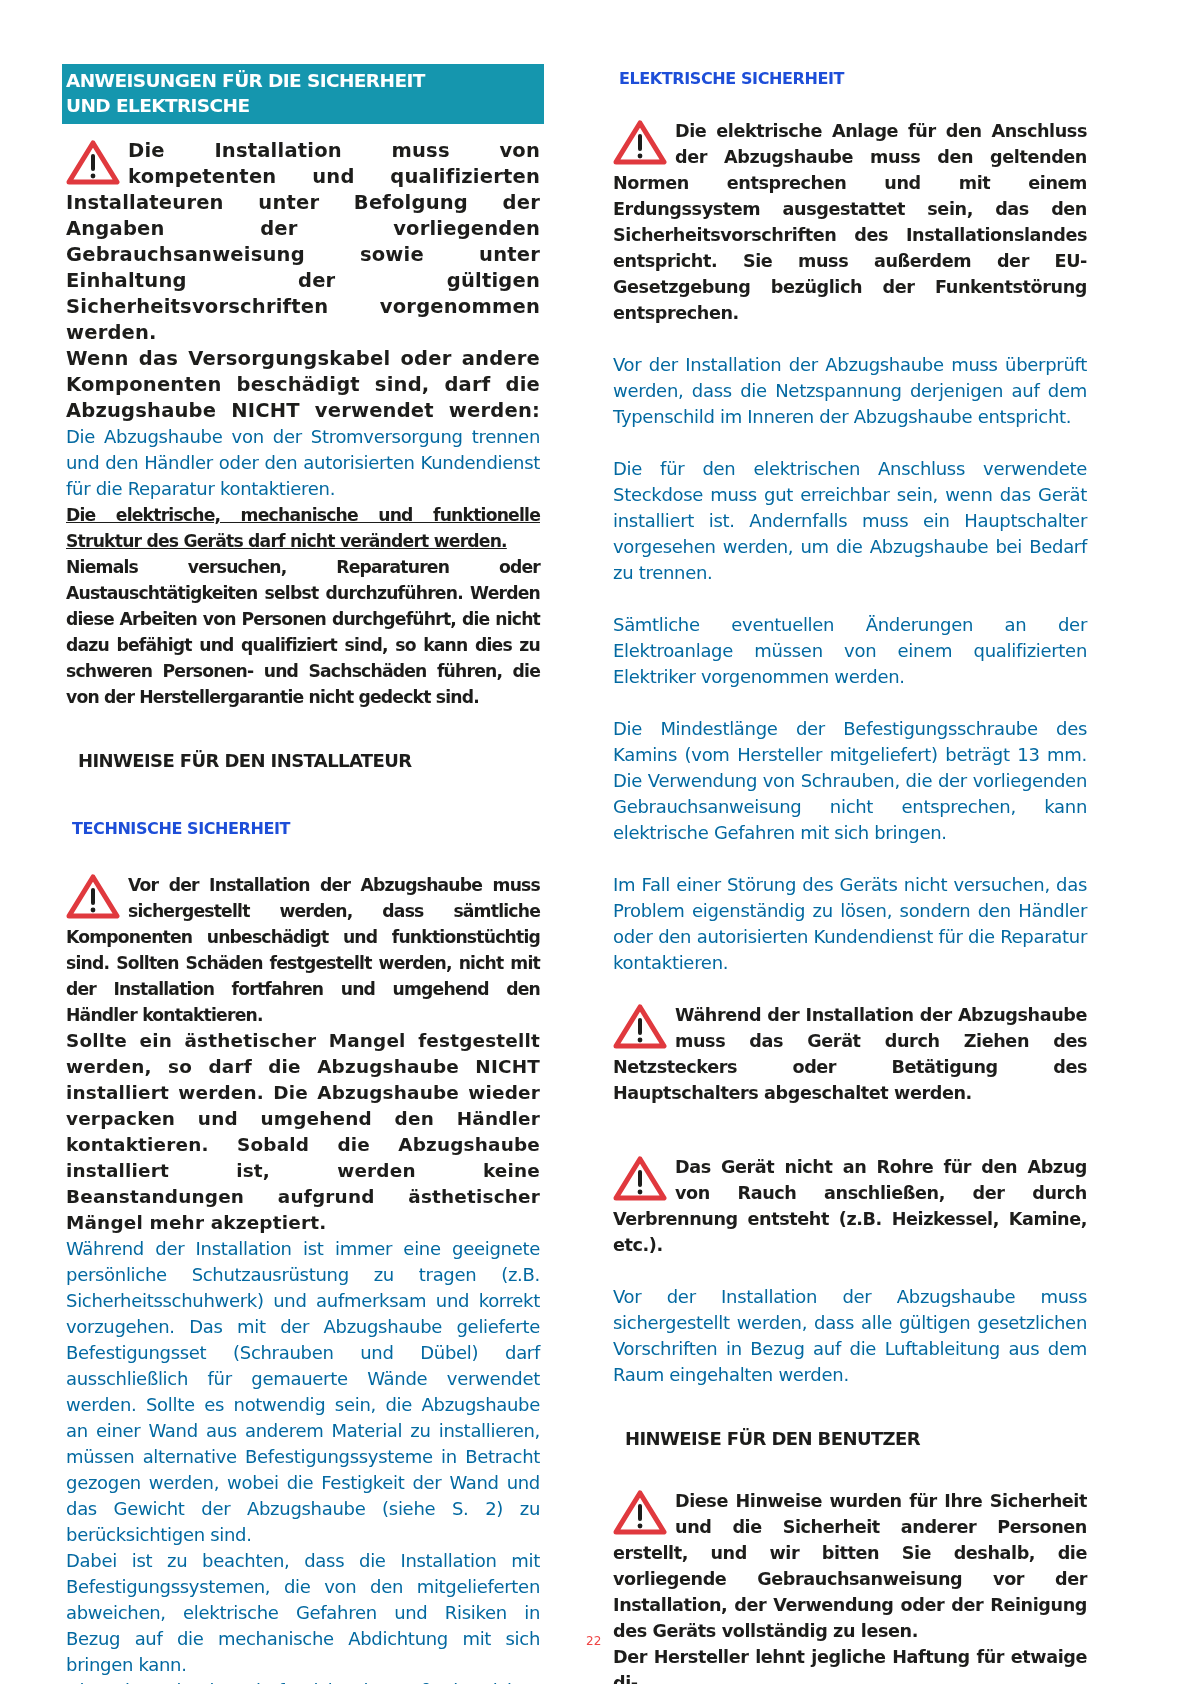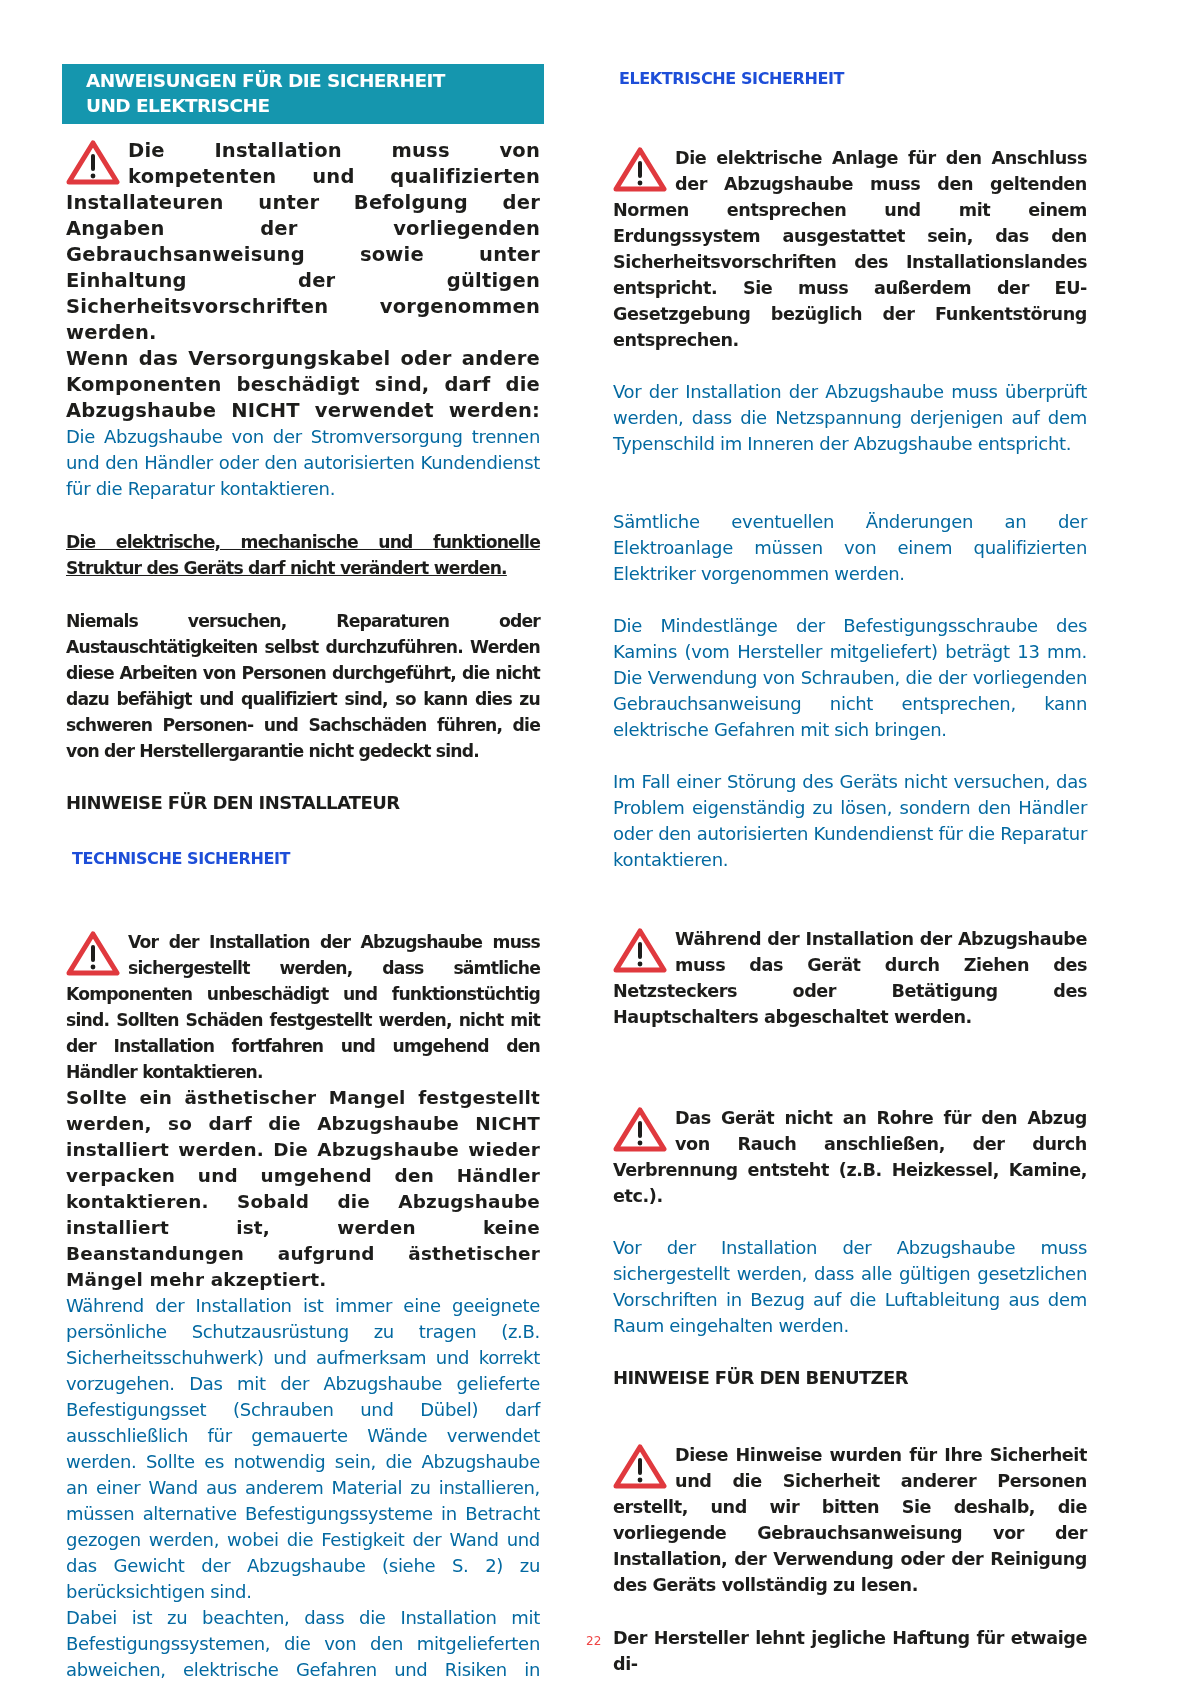--- a/index.html
+++ b/index.html
@@ -2,32 +2,32 @@
 <html><head>
   <meta charset="utf-8">
   <style>
     html, body { margin: 0; padding: 0; background: #ffffff; }
     body { width: 1191px; height: 1684px; position: relative; overflow: hidden;
            font-family: "DejaVu Sans", sans-serif; color: #1d1d1b; }
     .col { position: absolute; top: 64px; width: 474px; }
     .col-left { left: 66px; }
     .col-right { left: 613px; }
     .banner { background: #1596ae; color: #fff; font-weight: bold; font-size: 18.5px;
-              line-height: 25px; padding: 4px 6px 6px 24px; margin-left: -4px; margin-right: -4px;
+              line-height: 25px; padding: 4px 6px 6px 4px; margin-left: -4px; margin-right: -4px;
               letter-spacing: -0.6px; }
     .banner span { display: block; }
     .h-teal { color: #1d4ed8; font-weight: bold; font-size: 16px; letter-spacing: -0.4px;
               line-height: 26px; margin: 6px; }
     .h-dark { color: #1d1d1b; font-weight: bold; font-size: 18px; letter-spacing: -0.6px;
-              line-height: 26px; margin: 0; }
+              line-height: 26px; margin: 12px; }
     p { margin: 0; text-align: justify; }
     .warn { position: relative; }
     .warn .icon { float: left; width: 54px; height: 46px; margin-right: 8px; margin-top: 2px; }
     .b-big { font-weight: bold; font-size: 19.5px; line-height: 26px; letter-spacing: 0.2px; }
-    .b-cond { font-weight: bold; font-size: 17.2px; line-height: 26px; letter-spacing: -0.8px; margin-top: 27px; }
+    .b-cond { font-weight: bold; font-size: 17.2px; line-height: 26px; letter-spacing: -0.8px; }
     .light { font-weight: normal; font-size: 18px; line-height: 26px; color: #0369a1; letter-spacing: -0.3px; }
     .u { text-decoration: underline; }
     .gap-s { height: 24px; }
     .gap-m { height: 26px; }
     .page-num { position: absolute; left: 586px; top: 1634px; font-size: 12px; color: #ef4444; }
   </style>
 </head>
 <body>
 
 <div class="col col-left">
@@ -79,20 +79,21 @@
     <svg class="icon" viewBox="0 0 54 46">
       <path d="M27 3 L51 42 L3 42 Z" fill="#fff" stroke="#e0393e" stroke-width="5" stroke-linejoin="round"></path>
       <rect x="25" y="14" width="4" height="17" rx="2" fill="#1d1d1b"></rect>
       <circle cx="27" cy="36" r="2.4" fill="#1d1d1b"></circle>
     </svg>
     <p class="b-cond" style="font-size:17.6px;letter-spacing:-0.4px">Die elektrische Anlage für den Anschluss der Abzugshaube muss den geltenden Normen entsprechen und mit einem Erdungssystem ausgestattet sein, das den Sicherheitsvorschriften des Installationslandes entspricht. Sie muss außerdem der EU-Gesetzgebung bezüglich der Funkentstörung entsprechen.</p>
   </div>
   <div class="gap-m"></div>
   <p class="light">Vor der Installation der Abzugshaube muss überprüft werden, dass die Netzspannung derjenigen auf dem Typenschild im Inneren der Abzugshaube entspricht.</p>
   <div class="gap-m"></div>
+  <p class="light">Die für den elektrischen Anschluss verwendete Steckdose muss gut erreichbar sein, wenn das Gerät installiert ist. Andernfalls muss ein Hauptschalter vorgesehen werden, um die Abzugshaube bei Bedarf zu trennen.</p>
   <div class="gap-m"></div>
   <p class="light">Sämtliche eventuellen Änderungen an der Elektroanlage müssen von einem qualifizierten Elektriker vorgenommen werden.</p>
   <div class="gap-m"></div>
   <p class="light">Die Mindestlänge der Befestigungsschraube des Kamins (vom Hersteller mitgeliefert) beträgt 13 mm. Die Verwendung von Schrauben, die der vorliegenden Gebrauchsanweisung nicht entsprechen, kann elektrische Gefahren mit sich bringen.</p>
   <div class="gap-m"></div>
   <p class="light">Im Fall einer Störung des Geräts nicht versuchen, das Problem eigenständig zu lösen, sondern den Händler oder den autorisierten Kundendienst für die Reparatur kontaktieren.</p>
   <div class="gap-m"></div>
 
   <div class="warn">
     <svg class="icon" viewBox="0 0 54 46">

